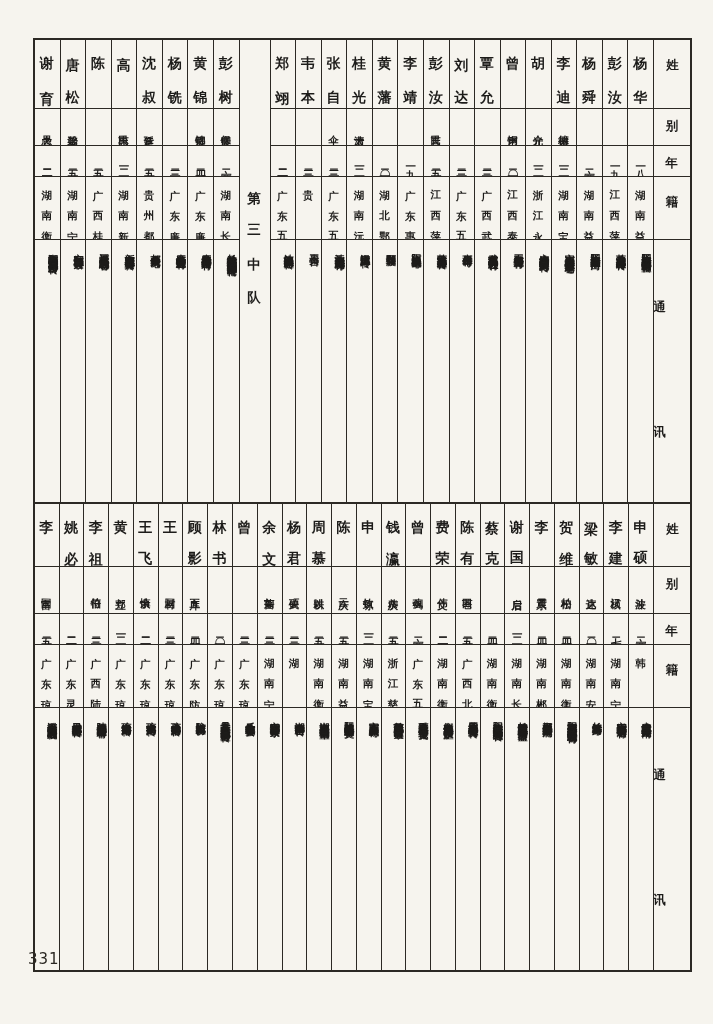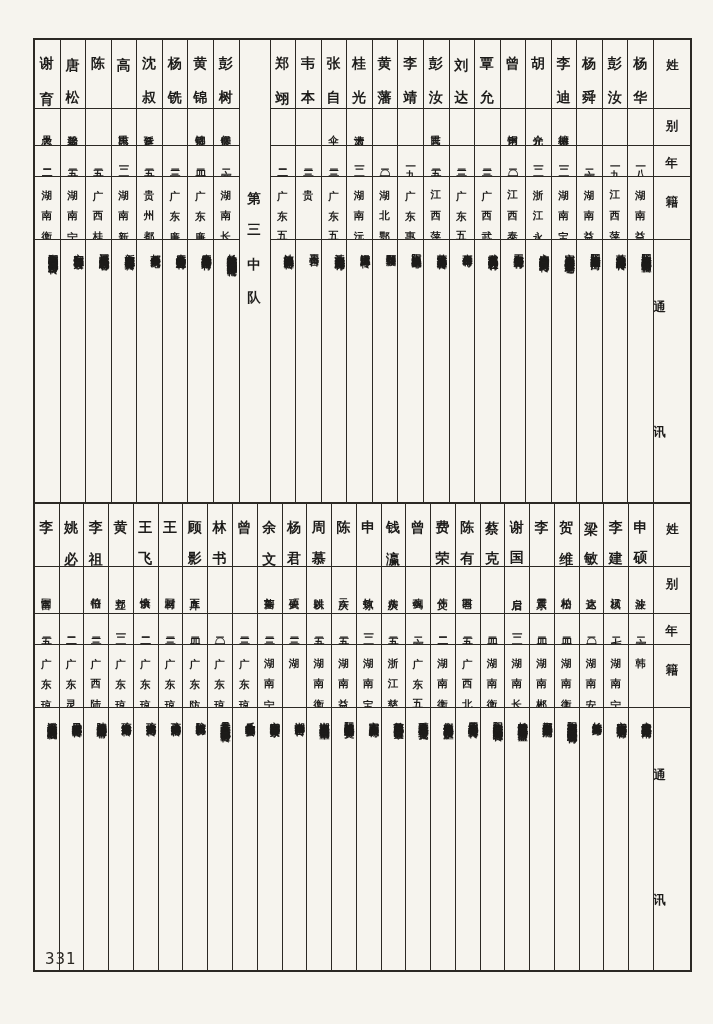--- a/index.html
+++ b/index.html
@@ -32,21 +32,21 @@
   .header-col .cell .t{height:100%;font-size:12.5px;font-weight:bold;text-align:justify;text-align-last:justify;}
   .header-col .c-name .t{padding:8px 0;}
   .header-col .c-alias .t{padding:4px 0;}
   .header-col .c-age .t{padding:2px 0;}
   .header-col .c-native_place .t{padding:8px 0;}
   .header-col .c-address{padding:0;}
   .header-col .c-address .t{padding:50px 0;width:auto;letter-spacing:0;}
   
   .unit-t{writing-mode:vertical-rl;text-orientation:upright;font-size:13.5px;font-weight:bold;
           padding-top:140px;letter-spacing:33px;margin:0 auto;}
-  .page-number{position:absolute;left:45px;top:950px;font-size:15px;letter-spacing:1px;color:#2a2722;}
+  .page-number{position:absolute;left:28px;top:950px;font-size:15px;letter-spacing:1px;color:#2a2722;}
 </style>
 </head>
 <body>
 
 <div class="page">
   <div class="table">
 
     <section class="band band-top" id="band-0">
       <div class="col header-col">
         <div class="cell c-name">

